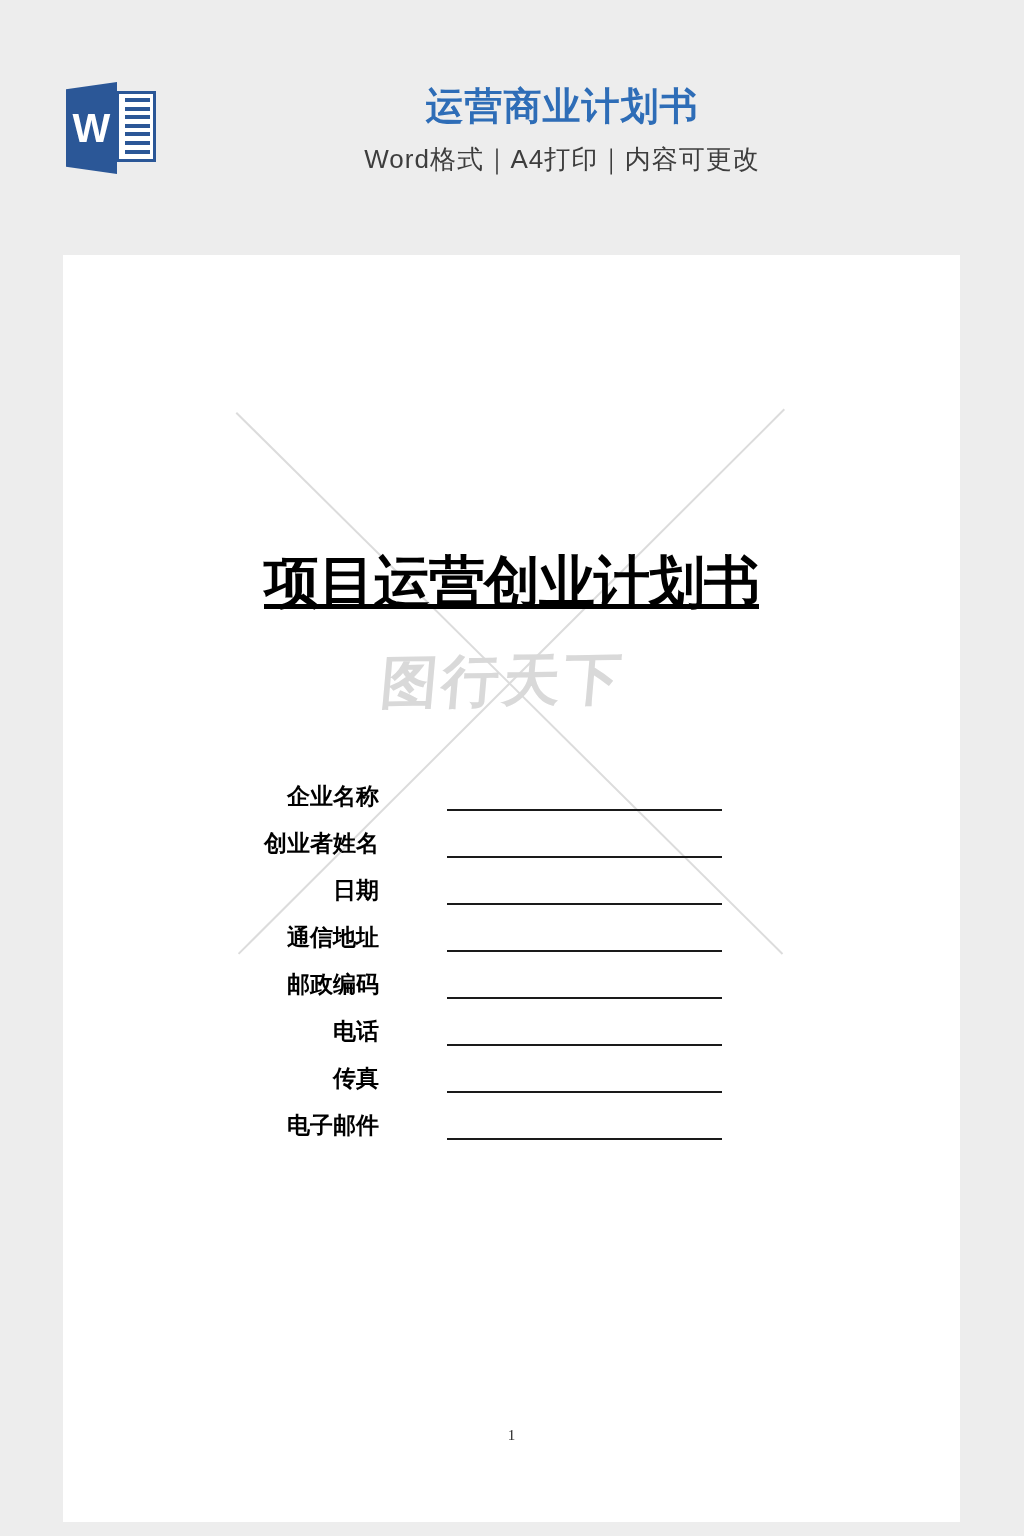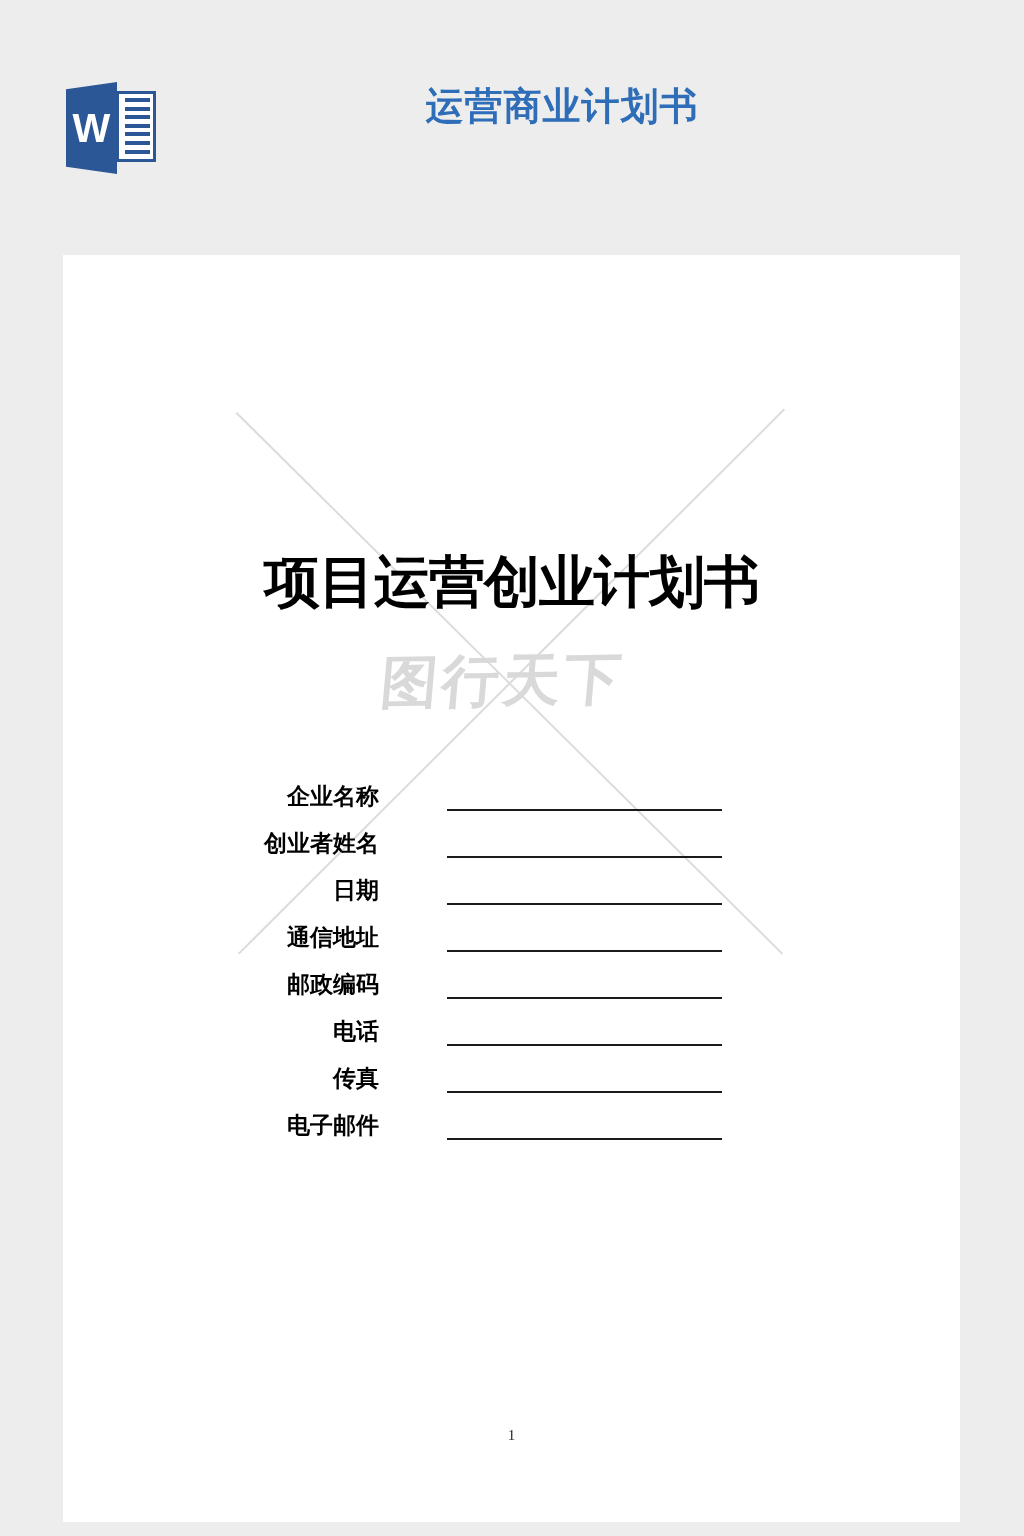--- a/index.html
+++ b/index.html
@@ -43,21 +43,21 @@
     background:#ffffff;overflow:hidden;
   }
   .diag{
     position:absolute;height:2px;background:#dcdcdc;transform-origin:0 0;
   }
   .diag.l1{left:174px;top:157px;width:769px;transform:rotate(44.74deg);}
   .diag.l2{left:722px;top:155px;width:771px;transform:rotate(135.06deg);}
   .doc-title{
     position:absolute;left:0;top:296px;width:100%;text-align:center;
     font-size:56px;font-weight:900;color:#000000;letter-spacing:-1px;
-    line-height:62px;white-space:nowrap;
+    line-height:62px;white-space:nowrap;text-decoration:underline;
   }
   .watermark{
     position:absolute;left:318px;top:388px;
     font-size:57px;font-weight:bold;color:#d9d9d9;letter-spacing:4px;
     transform:skewX(-6deg) rotate(-1deg);white-space:nowrap;
   }
   
   .form{position:absolute;left:192px;top:514px;width:467px;}
   .form-row{position:relative;height:47px;}
   .form-label{
@@ -80,20 +80,21 @@
   <div class="word-icon">
     <div class="doc">
       <div class="stripes"></div>
     </div>
     <div class="cover">
       <span class="w">W</span>
     </div>
   </div>
   <div class="header-text">
     <div class="header-title">运营商业计划书</div>
+    <div class="header-subtitle">Word格式｜A4打印｜内容可更改</div>
   </div>
 </div>
 
 <div class="page">
   <div class="diag l1"></div>
   <div class="diag l2"></div>
 
   <div class="doc-title">项目运营创业计划书</div>
 
   <div class="watermark">图行天下</div>

